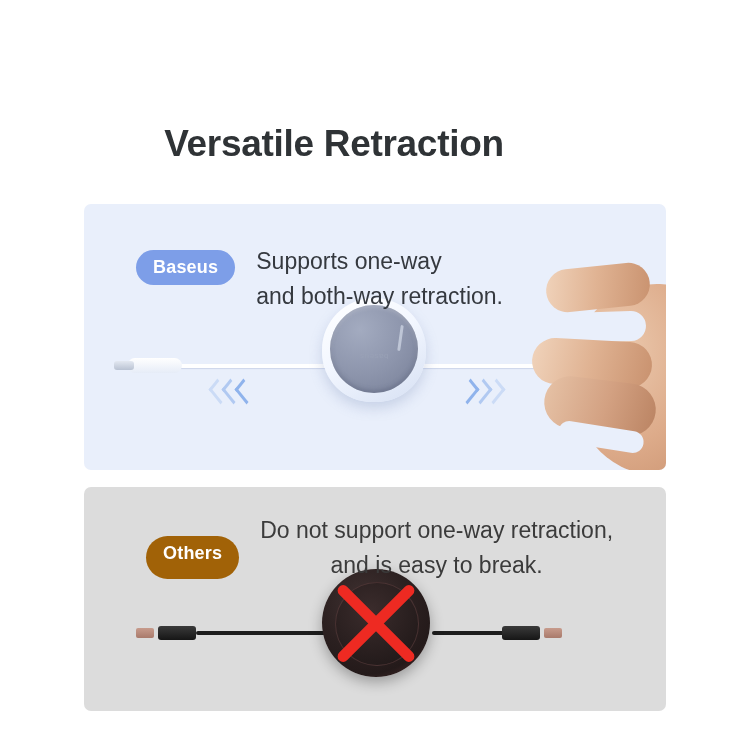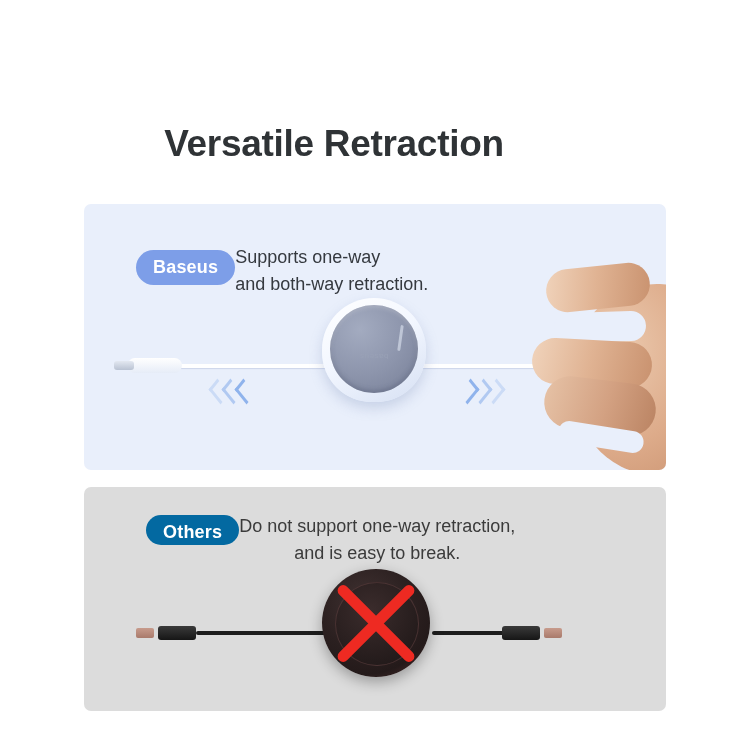--- a/index.html
+++ b/index.html
@@ -66,27 +66,28 @@
     text-align: center;
     line-height: 1;
     letter-spacing: 0.2px;
   }
   .badge-baseus {
     background: #7d9ee8;
     padding: 8px 17px 9px 17px;
     margin-top: 6px;
   }
   .badge-others {
-    background: #0369a1;
-    padding: 8px 17px 4px 17px;
-    margin-top: 2px;
+    background: #a16207;
+    padding: 8px 17px 17px 17px;
+    margin-top: 23px;
   }
 
   .caption {
-    font-size: 18px;
+    margin-left: 21px;
+    font-size: 23px;
     line-height: 1.52;
     color: #35393f;
     white-space: pre-line;
   }
   .caption-others { color: #3b3b3b; text-align: center; }
 
   
   .scene-baseus {
     position: absolute;
     inset: 0;

